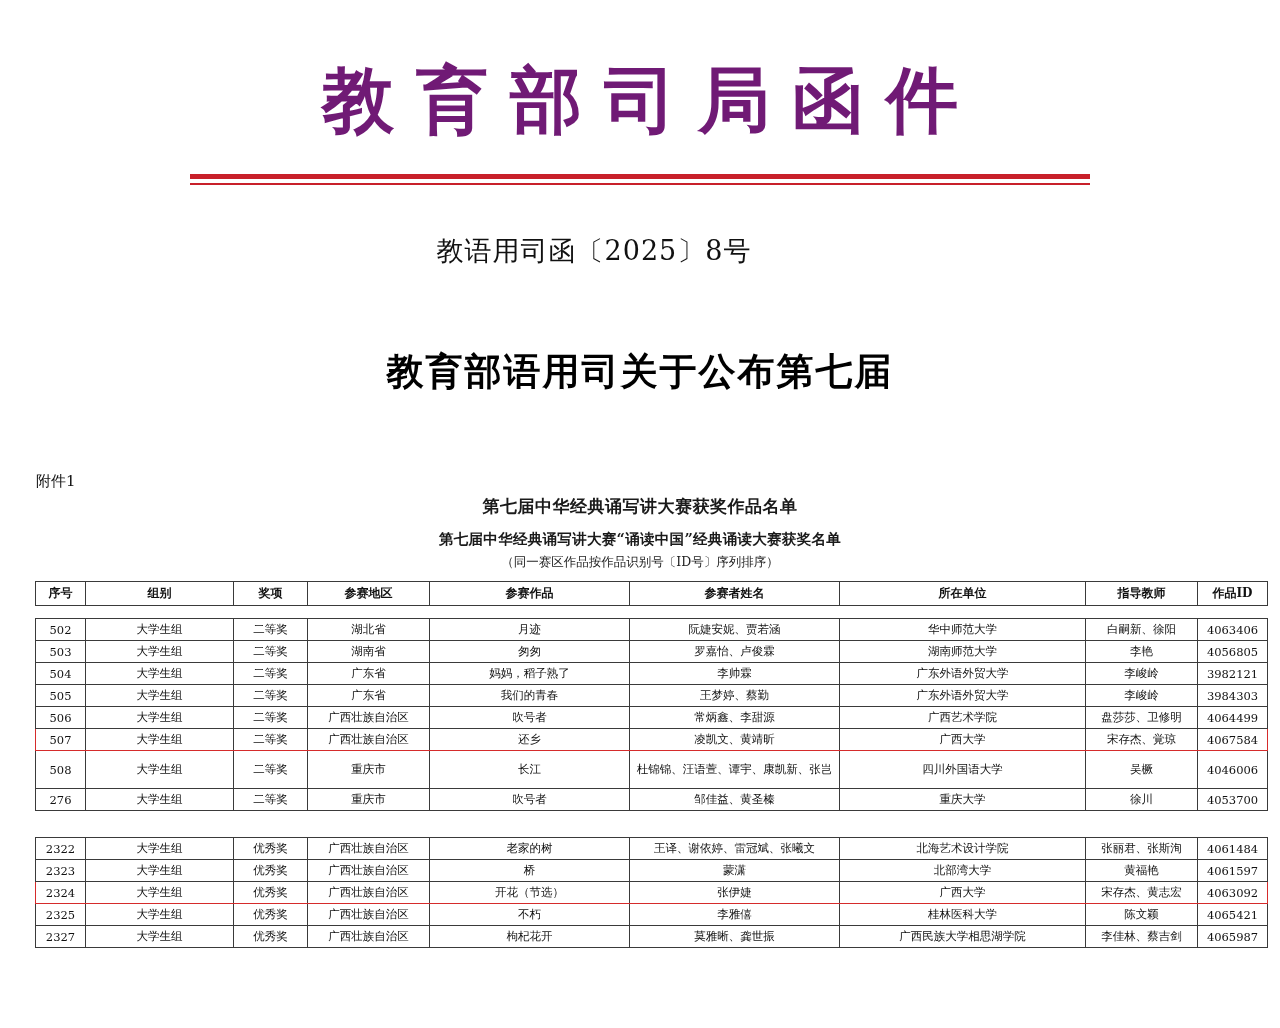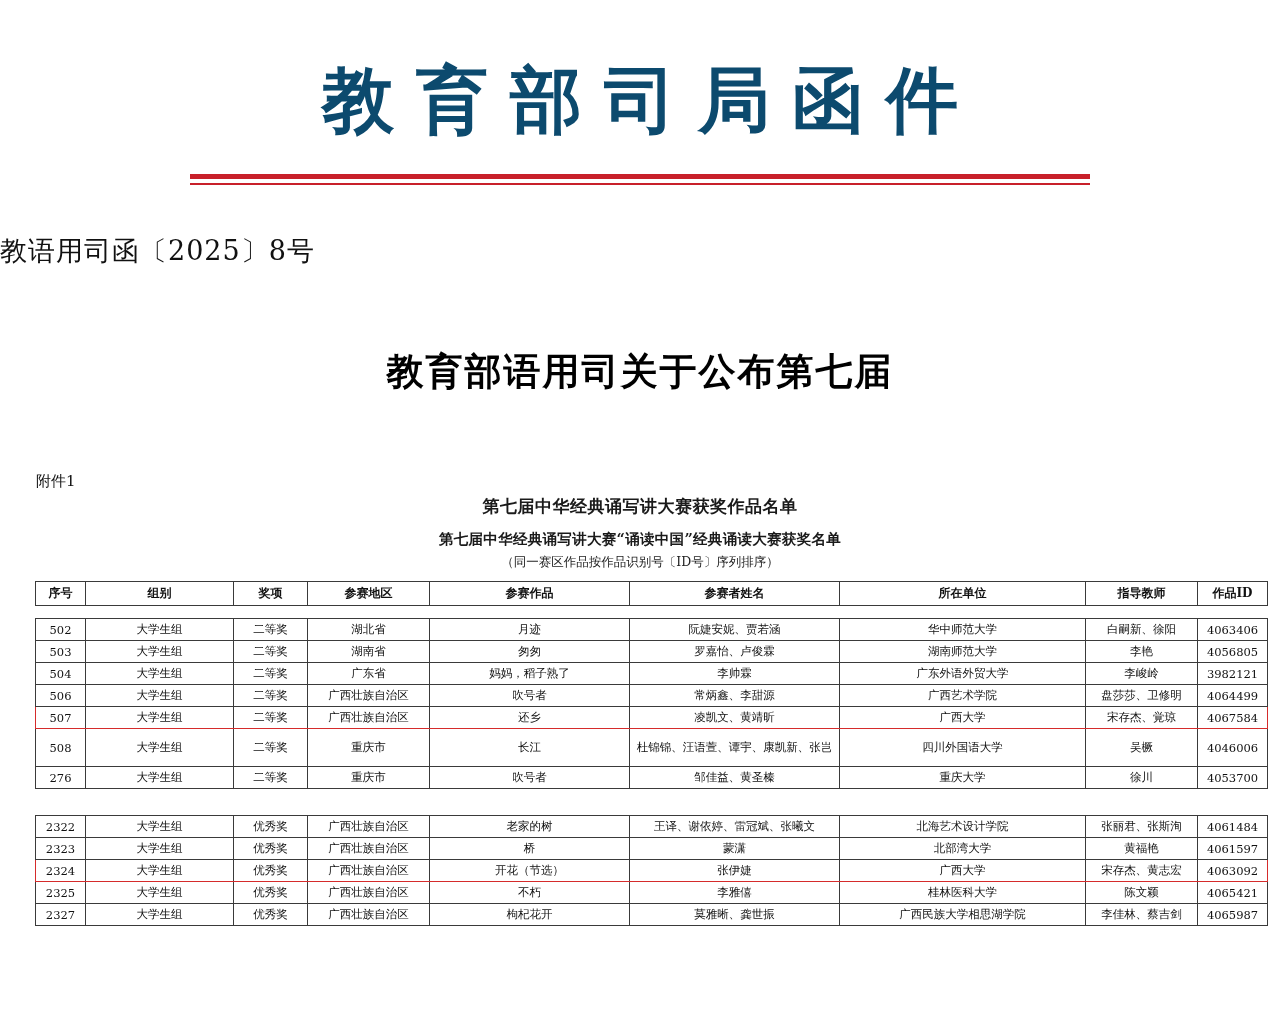--- a/index.html
+++ b/index.html
@@ -15,21 +15,21 @@
     overflow: hidden;
     position: relative;
   }
 
   
   .letterhead {
     text-align: center;
     padding-top: 64px;
   }
   .letterhead-title {
-    color: #0c4a6e;
+    color: #701a75;
     font-family: "DejaVu Serif", serif;
     font-weight: bold;
     font-size: 72px;
     letter-spacing: 22px;
     text-indent: 22px;
     line-height: 1.0;
     white-space: nowrap;
   }
   .rule-wrap {
     margin: 38px auto 0 auto;
@@ -41,21 +41,21 @@
   }
   .rule-thin {
     height: 2px;
     background: #c8202a;
     margin-top: 4px;
   }
 
   
   .docnum {
     margin-top: 48px;
-    text-align: left;
+    text-align: center;
     padding-right: 92px;
     font-family: "DejaVu Serif", serif;
     font-size: 27px;
     color: #111;
     letter-spacing: 1px;
   }
 
   
   .doc-title {
     margin-top: 72px;
@@ -245,20 +245,31 @@
           <td>大学生组</td>
           <td>二等奖</td>
           <td>广东省</td>
           <td>妈妈，稻子熟了</td>
           <td>李帅霖</td>
           <td>广东外语外贸大学</td>
           <td>李峻岭</td>
           <td>3982121</td>
         </tr>
         <tr>
+          <td>505</td>
+          <td>大学生组</td>
+          <td>二等奖</td>
+          <td>广东省</td>
+          <td>我们的青春</td>
+          <td>王梦婷、蔡勤</td>
+          <td>广东外语外贸大学</td>
+          <td>李峻岭</td>
+          <td>3984303</td>
+        </tr>
+        <tr>
           <td>506</td>
           <td>大学生组</td>
           <td>二等奖</td>
           <td>广西壮族自治区</td>
           <td>吹号者</td>
           <td>常炳鑫、李甜源</td>
           <td>广西艺术学院</td>
           <td>盘莎莎、卫修明</td>
           <td>4064499</td>
         </tr>

